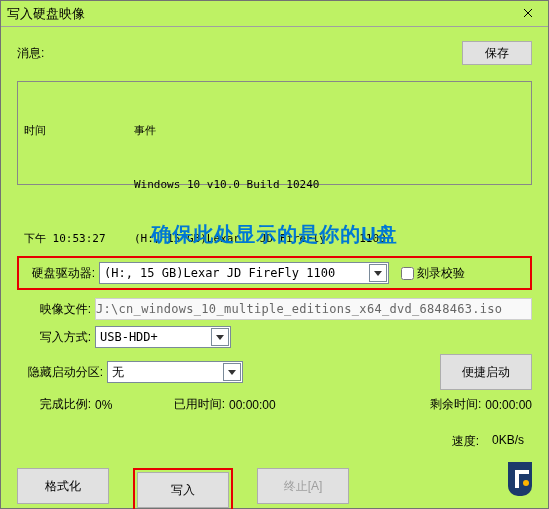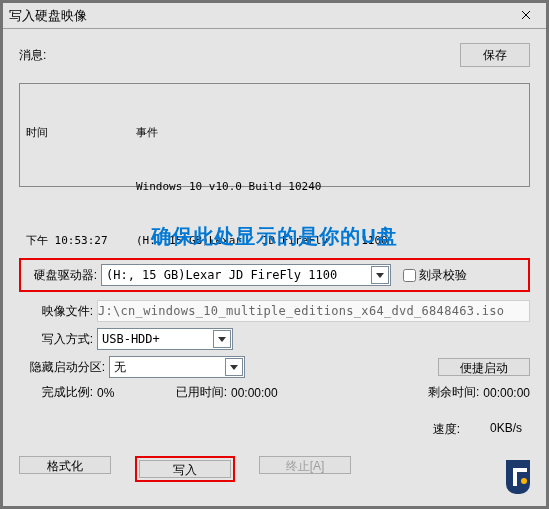--- a/index.html
+++ b/index.html
@@ -1,43 +1,43 @@
 <!DOCTYPE html>
 <html><head>
 <meta charset="utf-8">
 <style>
 html,body{margin:0;padding:0;font-family:"Microsoft YaHei","SimSun",Arial,sans-serif;font-size:12px;background:#fff;color:#000}
-.window{position:relative;width:549px;height:509px;background:#e5e5e5;border:3px solid #737373;box-sizing:border-box}
+.window{position:relative;width:549px;height:509px;background:#bef264;border:1px solid #737373;box-sizing:border-box}
 .titlebar{height:25px;border-bottom:1px solid #a0a0a0;display:flex;align-items:center;padding-left:6px;position:relative;font-size:13px}
 .close-x{position:absolute;right:0;top:0;width:40px;height:24px;text-align:center;line-height:24px;font-size:14px;font-family:Arial}
 .content{padding:8px 16px 0 16px}
 .msg-row{display:flex;align-items:center;margin:6px 0 16px 0}
 .msg-label{flex:0 0 auto}
 .save-btn{width:70px;height:24px;background:#e1e1e1;border:1px solid #adadad;font-size:12px;font-family:Liberation Mono, monospace;margin-left:auto}
 .log-box{border:1px solid #888;height:94px;padding:4px 6px;font-family:"SimSun","NSimSun",monospace;font-size:11px;line-height:18px;white-space:pre}
 .log-header{display:flex}
 .log-col-time{width:110px}
 .callout{color:#0078d4;font-weight:700;font-size:20px;text-align:center;margin:36px 0 8px 0;letter-spacing:1px}
 .field-row{display:flex;align-items:center;margin:6px 0}
 .field-label{width:74px;text-align:right;padding-right:4px}
 .red-box{border:2px solid #e60000;padding:4px 2px;display:flex;align-items:center}
 .dd{width:290px;height:22px;border:1px solid #7a8a99;background:#fff;position:relative;display:flex;align-items:center;font-family:"SimSun","NSimSun",monospace;font-size:12px;padding-left:4px;box-sizing:border-box}
 .dd.small{width:136px}
 .dd-arrow{position:absolute;right:1px;top:1px;width:18px;height:18px;background:#fff;border:1px solid #7a8a99;display:flex;align-items:center;justify-content:center;box-sizing:border-box}
 .dd-arrow svg{width:8px;height:5px}
 .txt-readonly{flex:1;height:22px;border:1px solid #cfcfcf;background:#f9f9f9;color:#666;display:flex;align-items:center;font-family:"SimSun","NSimSun",monospace;font-size:12px;box-sizing:border-box;letter-spacing:0.3px}
 .chk{margin-left:8px;display:flex;align-items:center}
 .chk input{margin-right:3px;width:13px;height:13px}
-.btn{width:92px;height:18px;background:#e1e1e1;border:1px solid #adadad;font-size:12px;font-family:inherit}
+.btn{width:92px;height:36px;background:#e1e1e1;border:1px solid #adadad;font-size:12px;font-family:inherit}
 .btn-disabled{color:#9e9e9e}
 .progress-row{display:flex;align-items:center;font-size:12px}
 .progress-row .lbl{width:74px;text-align:right;padding-right:4px}
 .progress-row .val{width:70px}
 .speed-row{display:flex;justify-content:flex-end;margin-top:20px;padding-right:8px}
-.speed-row .spd-lbl{margin-right:30px}
+.speed-row .spd-lbl{margin-right:13px}
 .button-row{display:flex;gap:24px;margin-top:18px}
 .write-box{border:2px solid #e60000;display:inline-block;padding:2px}
 .write-box .btn{margin:0}
 .logo-corner{position:absolute;right:6px;bottom:6px;width:44px;height:44px}
 </style>
 </head>
 <body>
 
 <div class="window">
 

